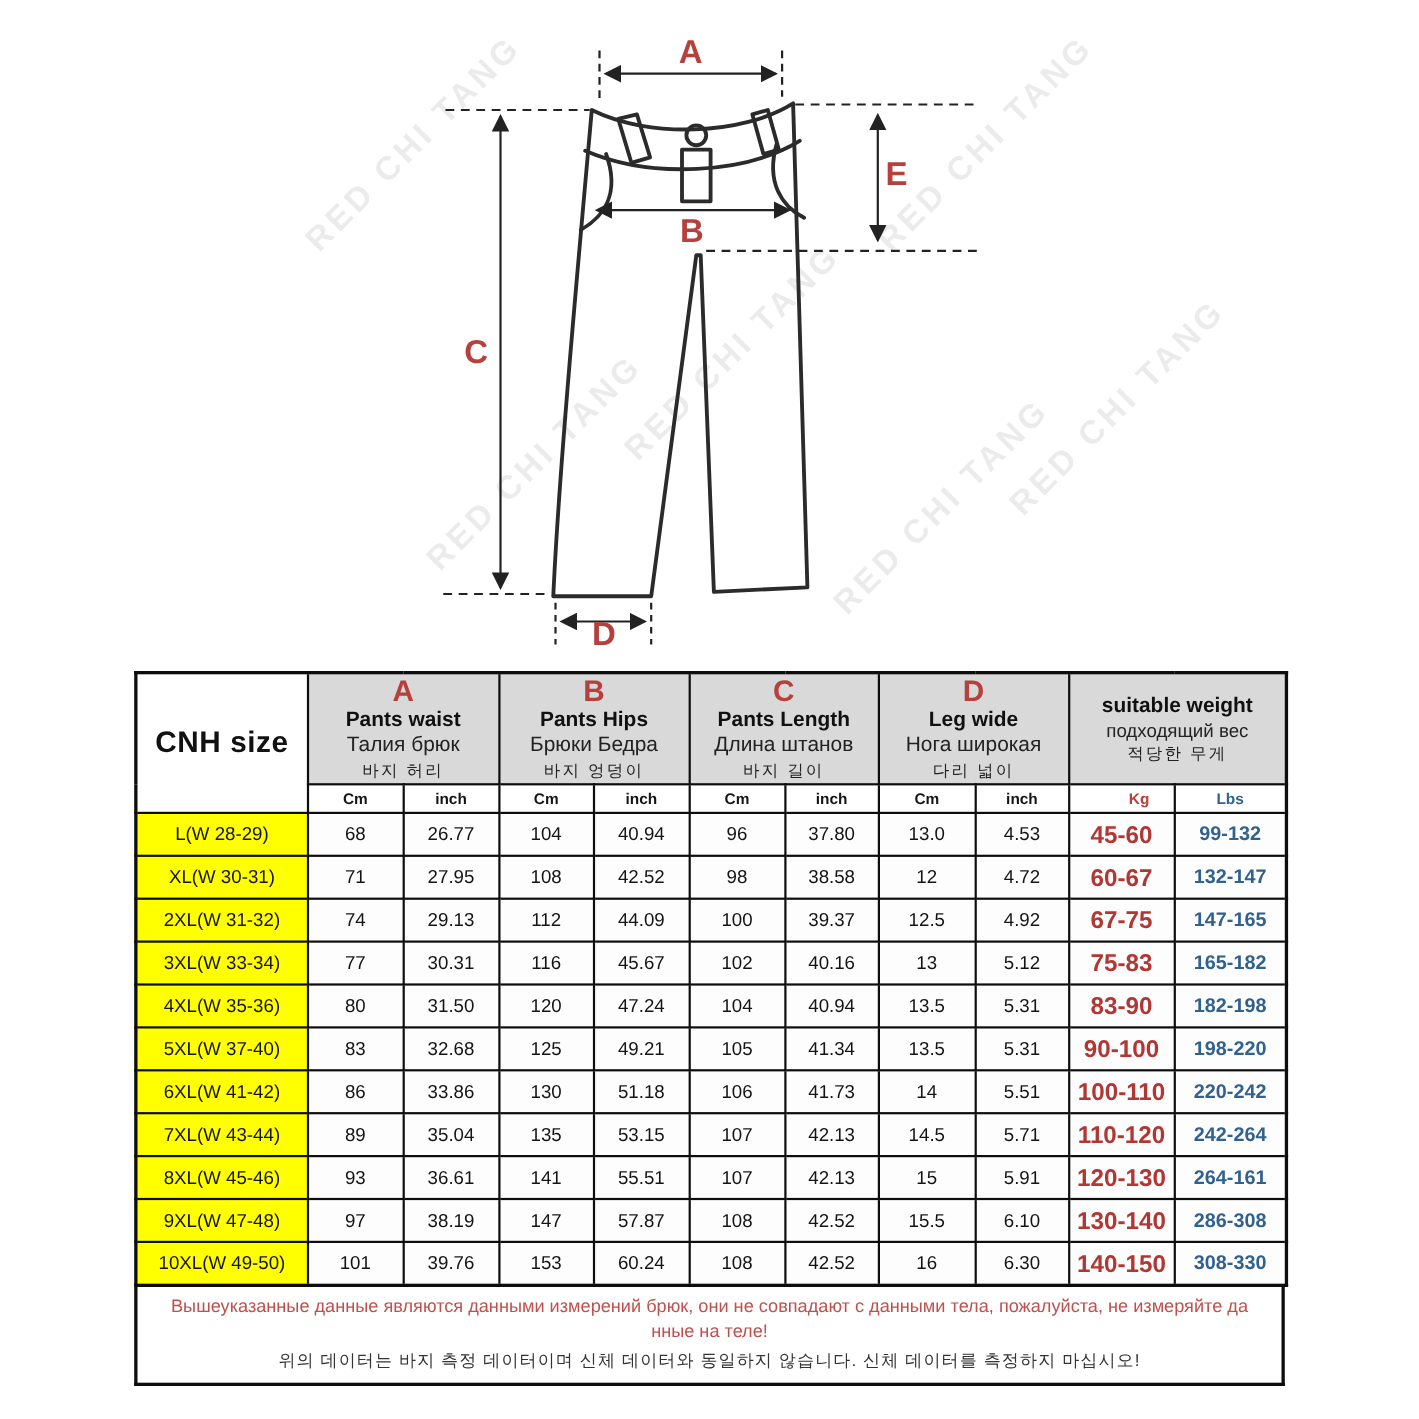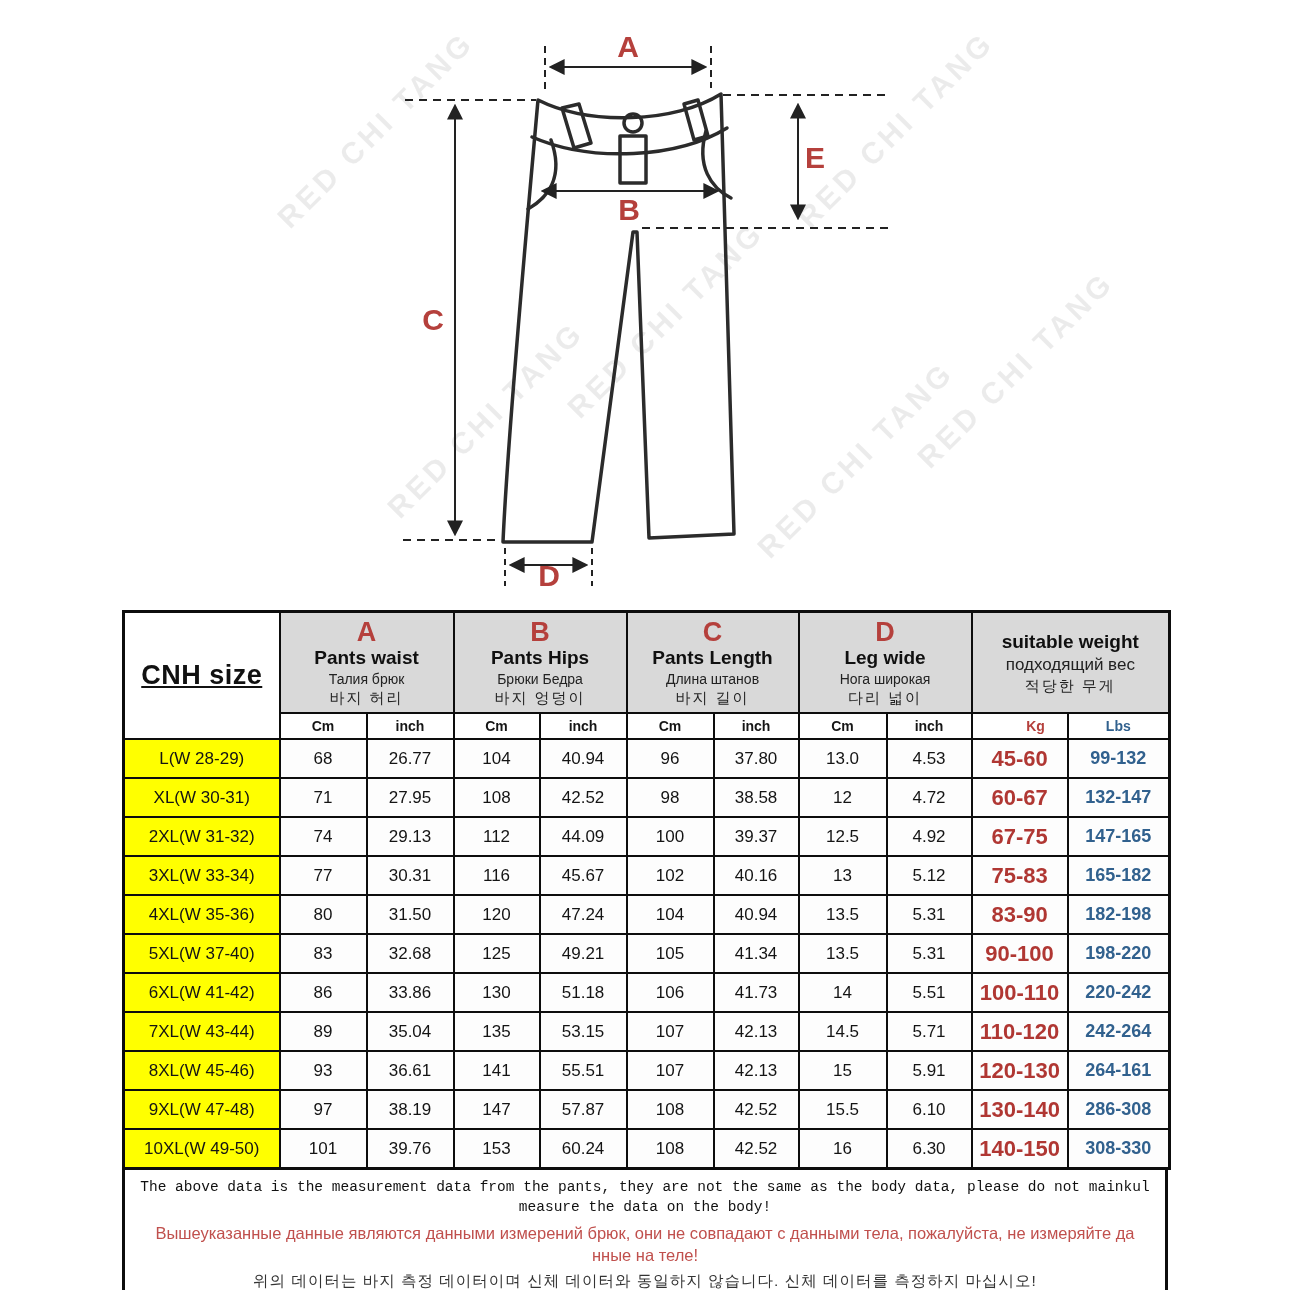--- a/index.html
+++ b/index.html
@@ -9,25 +9,25 @@
   }
   .diagram{position:absolute;left:0;top:0;}
   .wm{font-family:"Liberation Sans",sans-serif;font-weight:bold;font-size:30px;
       letter-spacing:4px;fill:#d9d9d9;opacity:.5;}
   .dimlabel{font-family:"Liberation Sans",sans-serif;font-weight:bold;font-size:30px;fill:#b5403c;}
 
   .tablewrap{position:absolute;left:122px;top:610px;width:1046px;}
   table.size{border-collapse:collapse;table-layout:fixed;width:1046px;
              border:3px solid #0d0d0d;}
   table.size th,table.size td{border:2px solid #0d0d0d;padding:0;text-align:center;vertical-align:middle;}
-  th.sizehead{background:#ffffff;font-size:27px;font-weight:bold;letter-spacing:.5px;text-decoration:underline;}
+  th.sizehead{background:#ffffff;font-size:27px;font-weight:bold;letter-spacing:.5px;}
   th.grp{background:#d9d9d9;height:99px;font-weight:normal;}
   .hl{font-size:27px;font-weight:bold;color:#b5403c;line-height:1.05;}
   .hen{font-size:19px;font-weight:bold;color:#101010;line-height:1.25;}
-  .hru{font-size:14px;color:#222;line-height:1.3;}
+  .hru{font-size:19px;color:#222;line-height:1.3;}
   .hko{font-size:15px;color:#222;letter-spacing:2px;line-height:1.3;}
   tr.units td{height:24px;background:#ffffff;font-size:14px;color:#151515;font-weight:bold;}
   tr.units td.kgu{color:#b5403c;font-weight:bold;padding-left:32px;}
   tr.units td.lbsu{color:#31618e;font-weight:bold;}
   tbody td{height:37px;font-size:17px;background:#fdfdfd;color:#141414;}
   tbody td.size{background:#ffff00;font-size:17px;}
   tbody td.kg{color:#b03733;font-weight:bold;font-size:22px;}
   tbody td.lbs{color:#31618e;font-weight:bold;font-size:18px;margin-left:41px;}
 
   .notes{border:3px solid #0d0d0d;border-top:none;padding:7px 10px 9px 10px;text-align:center;}
@@ -301,18 +301,17 @@
             <td class="num">42.52</td>
             <td class="num">16</td>
             <td class="num">6.30</td>
             <td class="kg">140-150</td>
             <td class="lbs">308-330</td>
           </tr>
         </tbody>
     </table>
 
     <div class="notes">
-      <p class="note-en">The above data is the measurement data from the pants, they are not the same as the body data, please do not mainkul measure the data on the body!</p>
       <p class="note-ru">Вышеуказанные данные являются данными измерений брюк, они не совпадают с данными тела, пожалуйста, не измеряйте да нные на теле!</p>
       <p class="note-ko">위의 데이터는 바지 측정 데이터이며 신체 데이터와 동일하지 않습니다. 신체 데이터를 측정하지 마십시오!</p>
     </div>
   </div>
 </div>
 
 </body></html>

